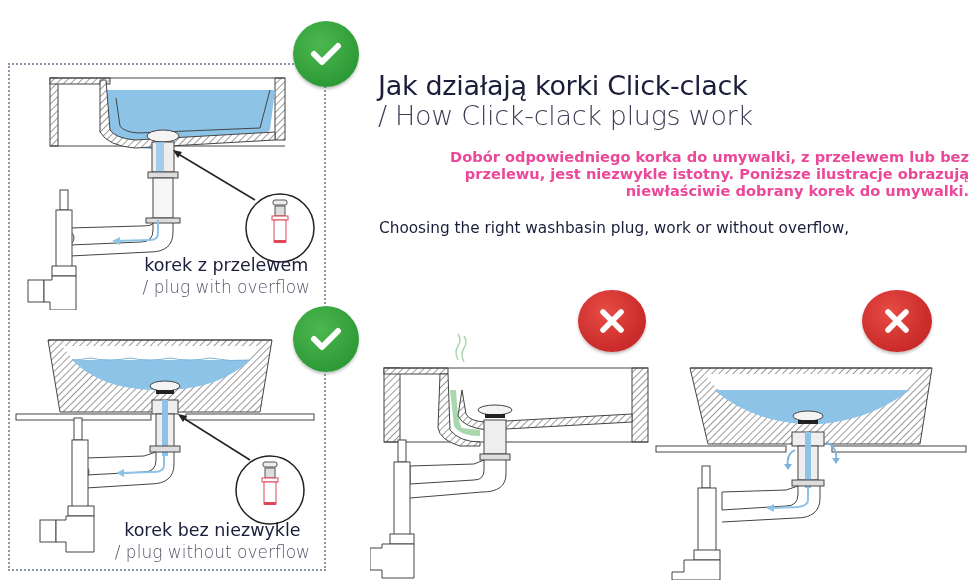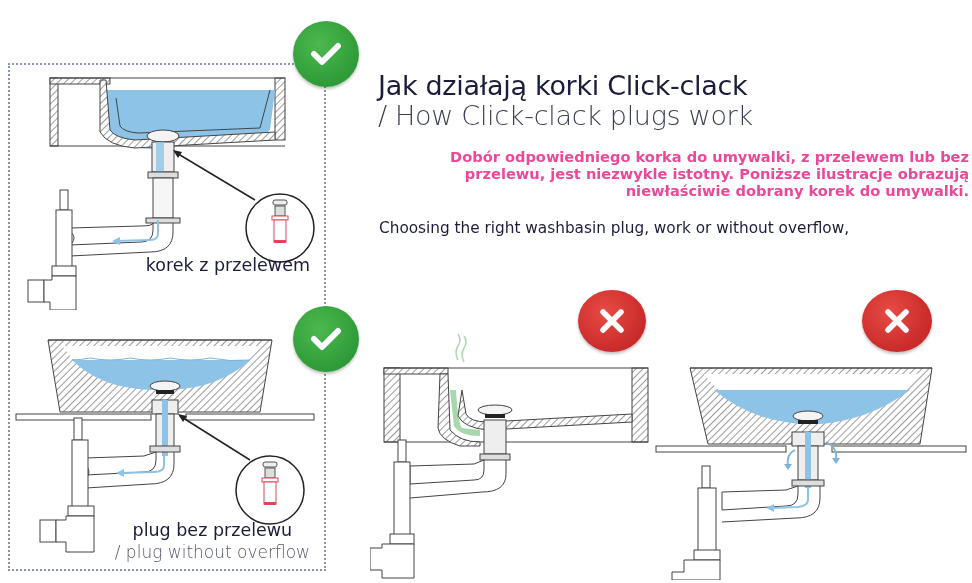--- a/index.html
+++ b/index.html
@@ -74,20 +74,21 @@
 </svg>
 
 <div class="abs badge badge-ok" style="left:293px;top:21px;width:66px;height:66px">
   <svg style="left:17px;top:20px" width="32" height="26" viewBox="0 0 32 26">
       <polyline points="4,13 12,21 28,5" fill="none" stroke="#fff" stroke-width="6" stroke-linecap="round" stroke-linejoin="round"></polyline>
     </svg>
 </div>
 
 <div class="abs caption" style="right:662px;top:254px">
   <div class="cap-main">korek z przelewem</div>
+  <div class="cap-sub">/ plug with overflow</div>
 </div>
 
 <svg style="left:10px;top:330px" width="310" height="230" viewBox="0 0 310 230">
   <defs>
     <pattern id="hatch2" width="5" height="5" patternUnits="userSpaceOnUse" patternTransform="rotate(45)">
       <rect width="5" height="5" fill="#fff"></rect>
       <line x1="0" y1="0" x2="0" y2="5" stroke="#555" stroke-width="1.2"></line>
     </pattern>
   </defs>
   <path d="M38 10 L262 10 L250 82 L50 82 Z" fill="url(#hatch2)" stroke="#444"></path>
@@ -125,21 +126,21 @@
   <rect x="254" y="172" width="12" height="3" fill="#e0455a"></rect>
 </svg>
 
 <div class="abs badge badge-ok" style="left:293px;top:306px;width:66px;height:66px">
   <svg style="left:17px;top:20px" width="32" height="26" viewBox="0 0 32 26">
       <polyline points="4,13 12,21 28,5" fill="none" stroke="#fff" stroke-width="6" stroke-linecap="round" stroke-linejoin="round"></polyline>
     </svg>
 </div>
 
 <div class="abs caption" style="right:662px;top:519px">
-  <div class="cap-main">plug bez przelewu</div>
+  <div class="cap-main">korek bez niezwykle</div>
   <div class="cap-sub">/ plug without overflow</div>
 </div>
 
 <div class="abs title">Jak działają korki Click-clack</div>
 <div class="abs subtitle">/ How Click-clack plugs work</div>
 <div class="abs bold-para">Dobór odpowiedniego korka do umywalki, z przelewem lub bez przelewu, jest niezwykle istotny. Poniższe ilustracje obrazują niewłaściwie dobrany korek do umywalki.</div>
 <div class="abs para">
   <div>Choosing the right washbasin plug, work or without overflow,</div>
 </div>
 

